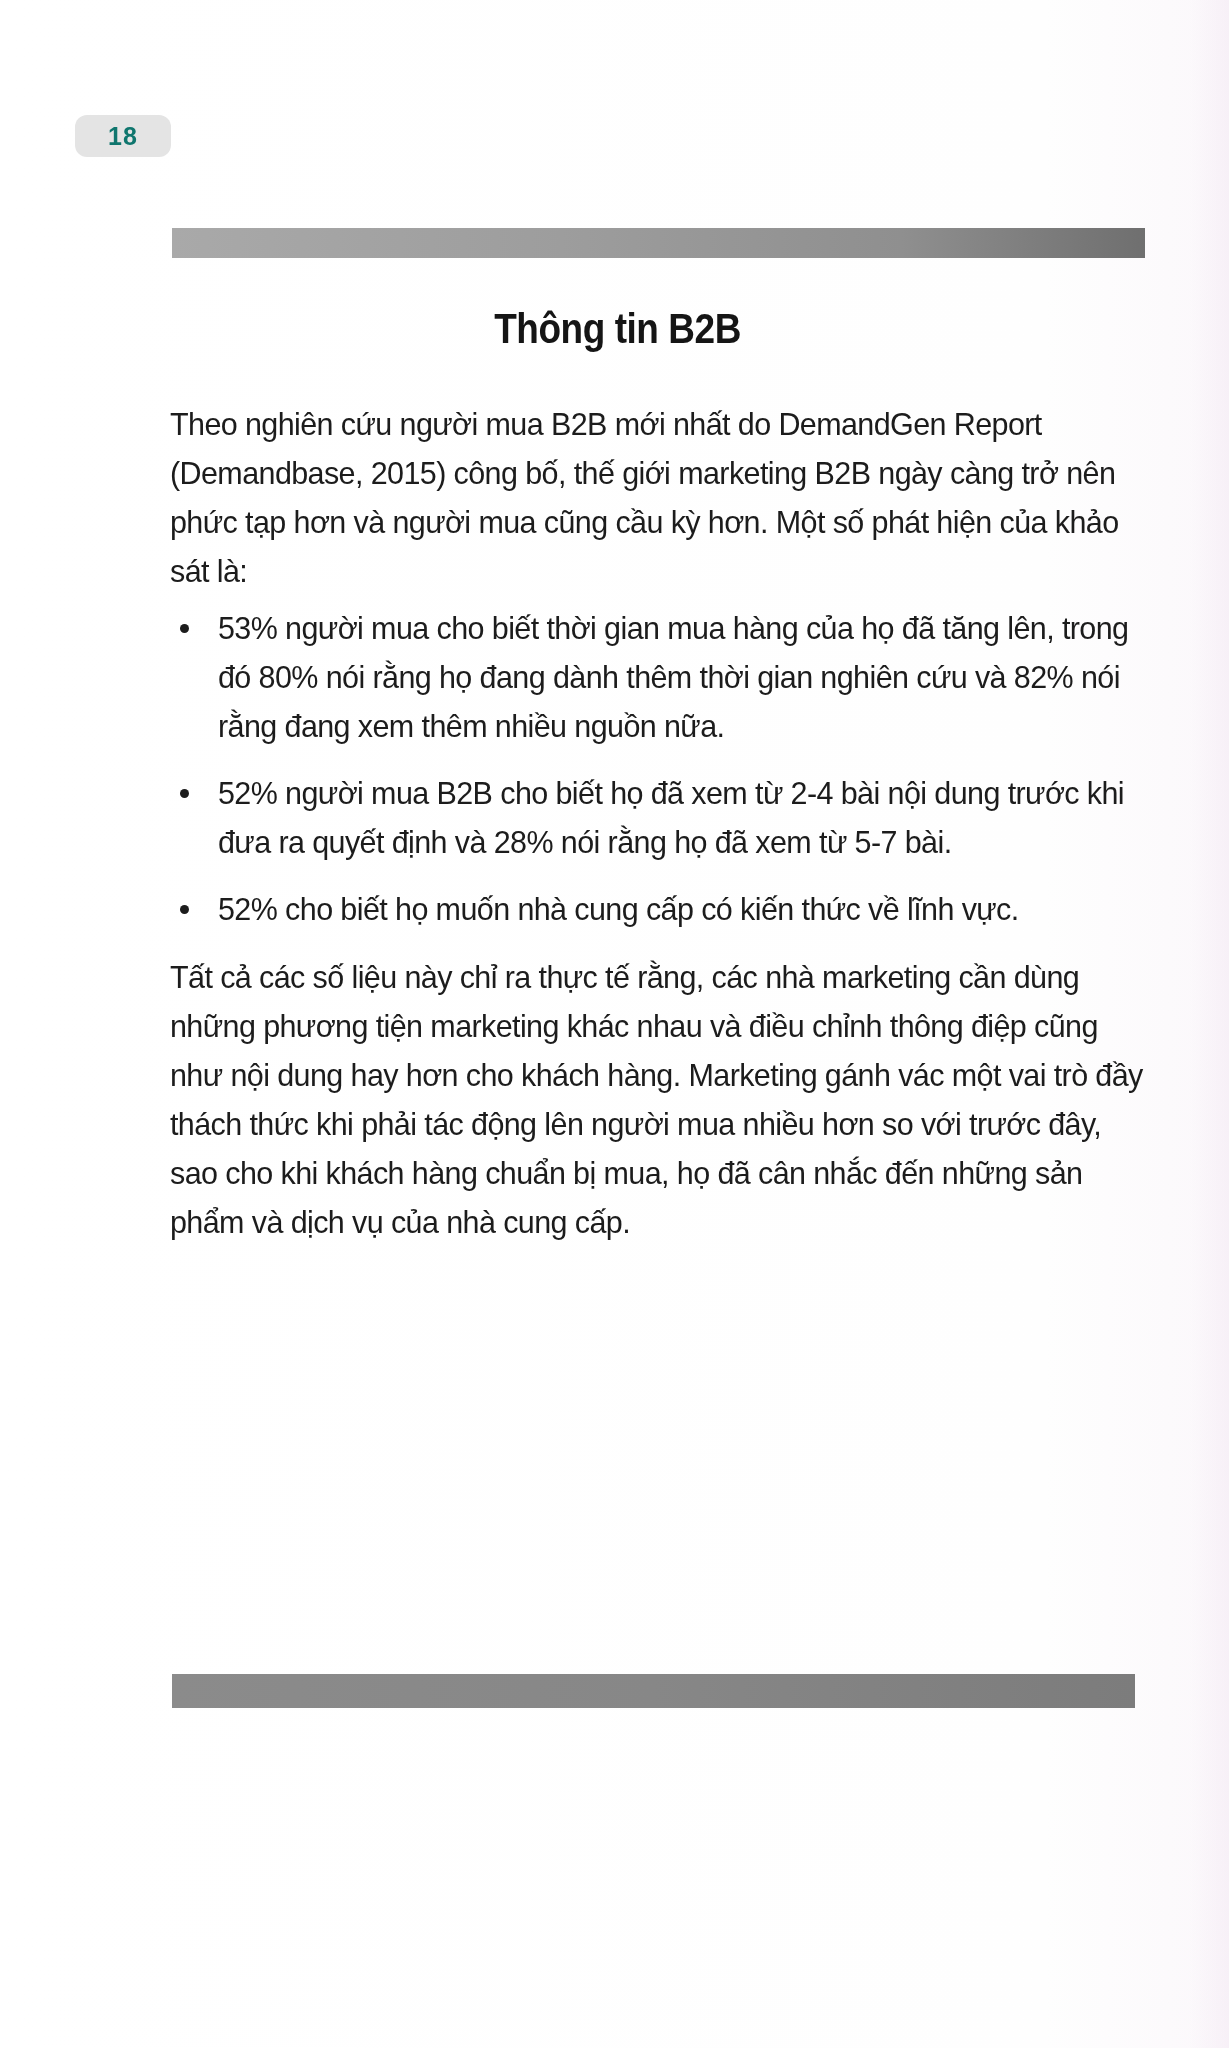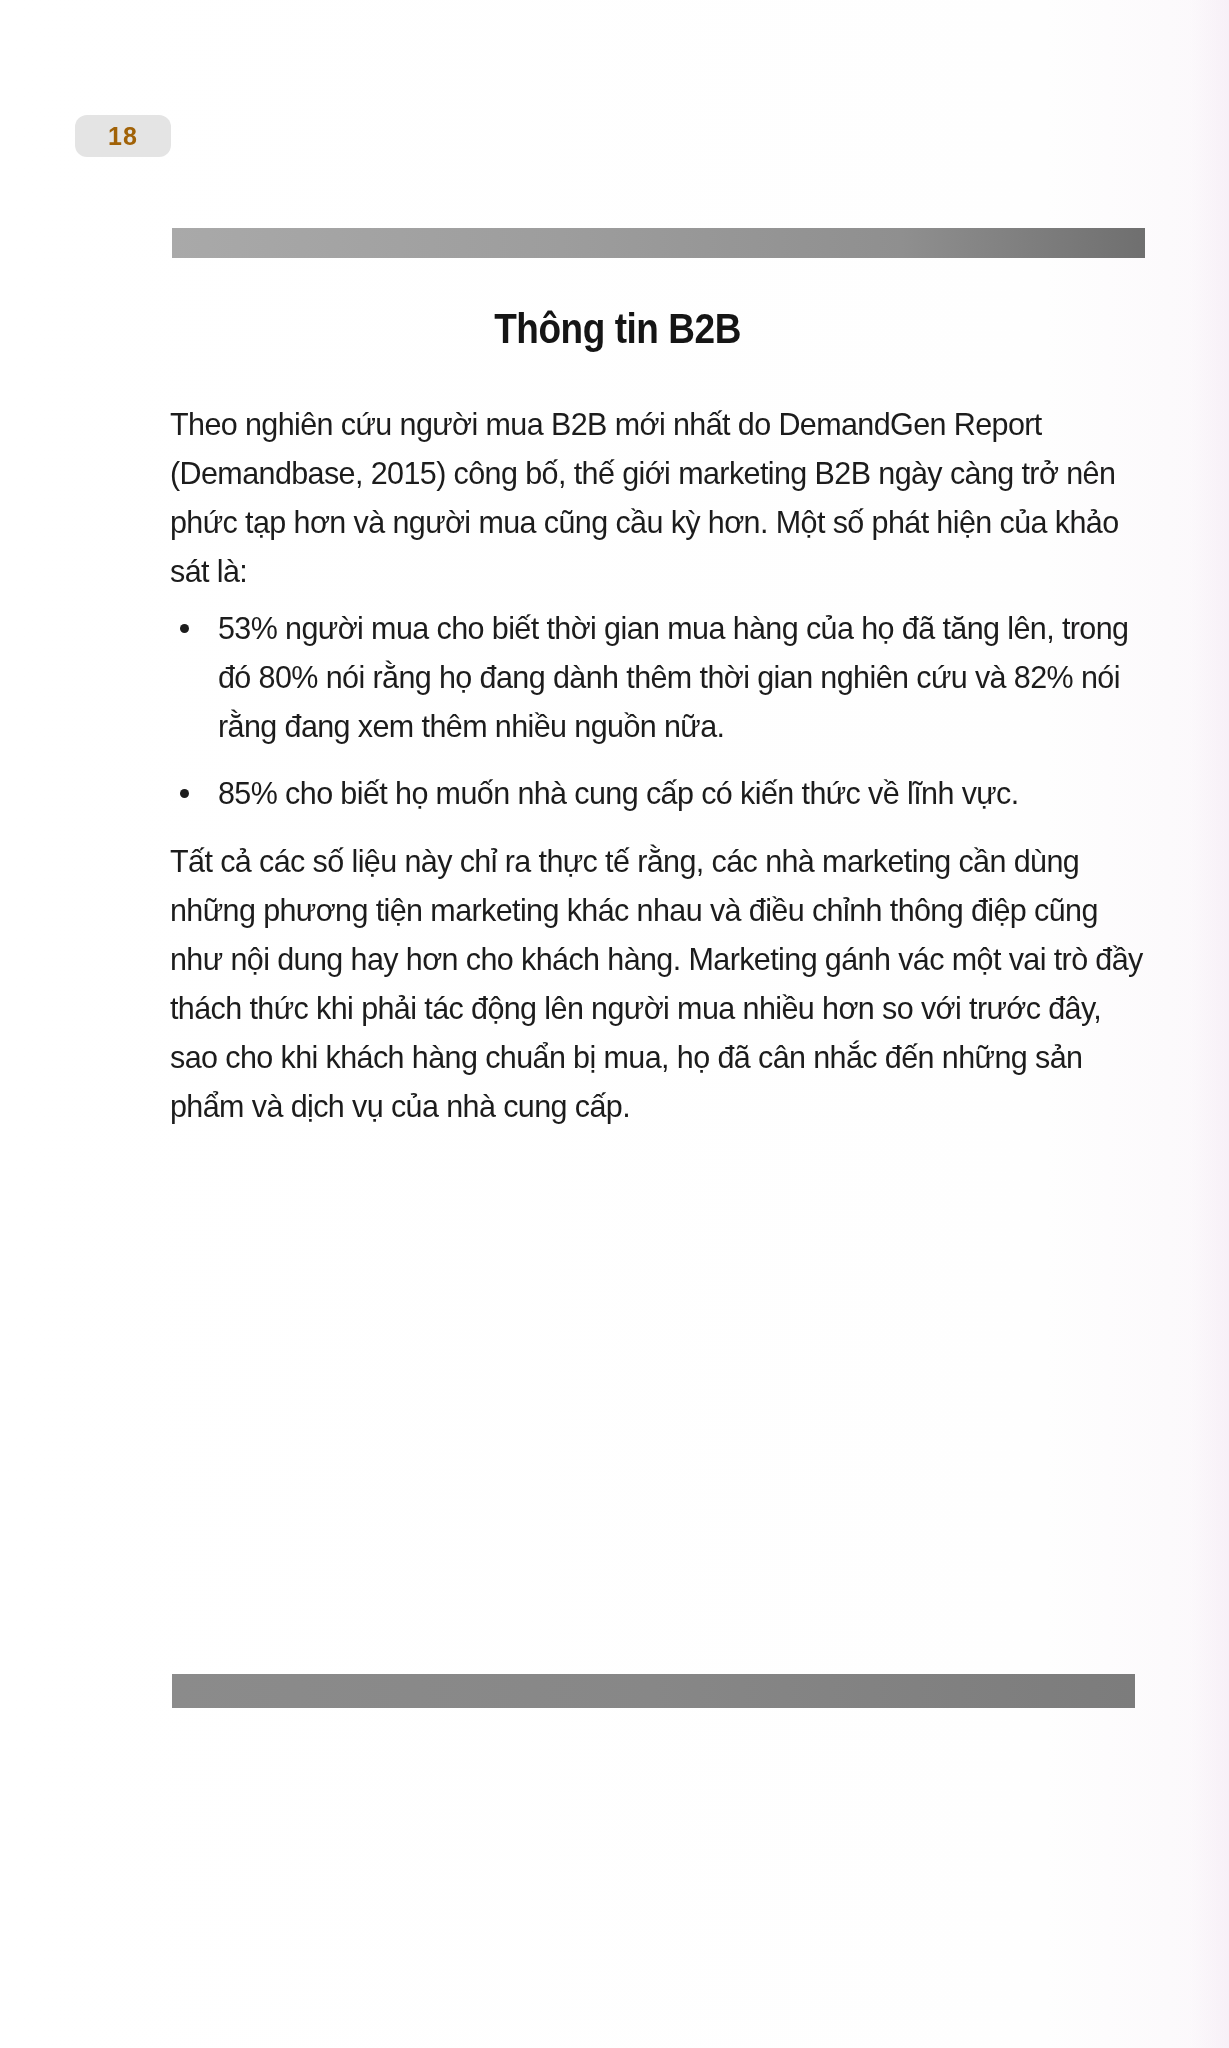--- a/index.html
+++ b/index.html
@@ -33,21 +33,21 @@
       top: 115px;
       width: 96px;
       height: 42px;
       background: #e4e4e4;
       border-radius: 12px;
       display: flex;
       align-items: center;
       justify-content: center;
       font-weight: bold;
       font-size: 25px;
-      color: #a16207;
+      color: #0f766e;
       letter-spacing: 1px;
     }
     .rule {
       position: absolute;
       height: 30px;
       background: linear-gradient(90deg, #a9a9a9 0%, #9d9d9d 40%, #8f8f8f 75%, #6f6f6f 100%);
     }
     .rule.top {
       left: 172px;
       top: 228px;
@@ -127,21 +127,25 @@
   <div class="content">
     <p class="para intro">Theo nghiên cứu người mua B2B mới nhất do DemandGen Report (Demandbase, 2015) công bố, thế giới marketing B2B ngày càng trở nên phức tạp hơn và người mua cũng cầu kỳ hơn. Một số phát hiện của khảo sát là:</p>
 
     <ul class="findings">
       <li>
         <span class="bullet"></span>
         <span>53% người mua cho biết thời gian mua hàng của họ đã tăng lên, trong đó 80% nói rằng họ đang dành thêm thời gian nghiên cứu và 82% nói rằng đang xem thêm nhiều nguồn nữa.</span>
       </li>
       <li>
         <span class="bullet"></span>
-        <span>85% cho biết họ muốn nhà cung cấp có kiến thức về lĩnh vực.</span>
+        <span>52% người mua B2B cho biết họ đã xem từ 2-4 bài nội dung trước khi đưa ra quyết định và 28% nói rằng họ đã xem từ 5-7 bài.</span>
+      </li>
+      <li>
+        <span class="bullet"></span>
+        <span>52% cho biết họ muốn nhà cung cấp có kiến thức về lĩnh vực.</span>
       </li>
     </ul>
 
     <p class="para conclusion">Tất cả các số liệu này chỉ ra thực tế rằng, các nhà marketing cần dùng những phương tiện marketing khác nhau và điều chỉnh thông điệp cũng như nội dung hay hơn cho khách hàng. Marketing gánh vác một vai trò đầy thách thức khi phải tác động lên người mua nhiều hơn so với trước đây, sao cho khi khách hàng chuẩn bị mua, họ đã cân nhắc đến những sản phẩm và dịch vụ của nhà cung cấp.</p>
   </div>
 
   <div class="rule bottom"></div>
 </div>
 
 </body></html>

